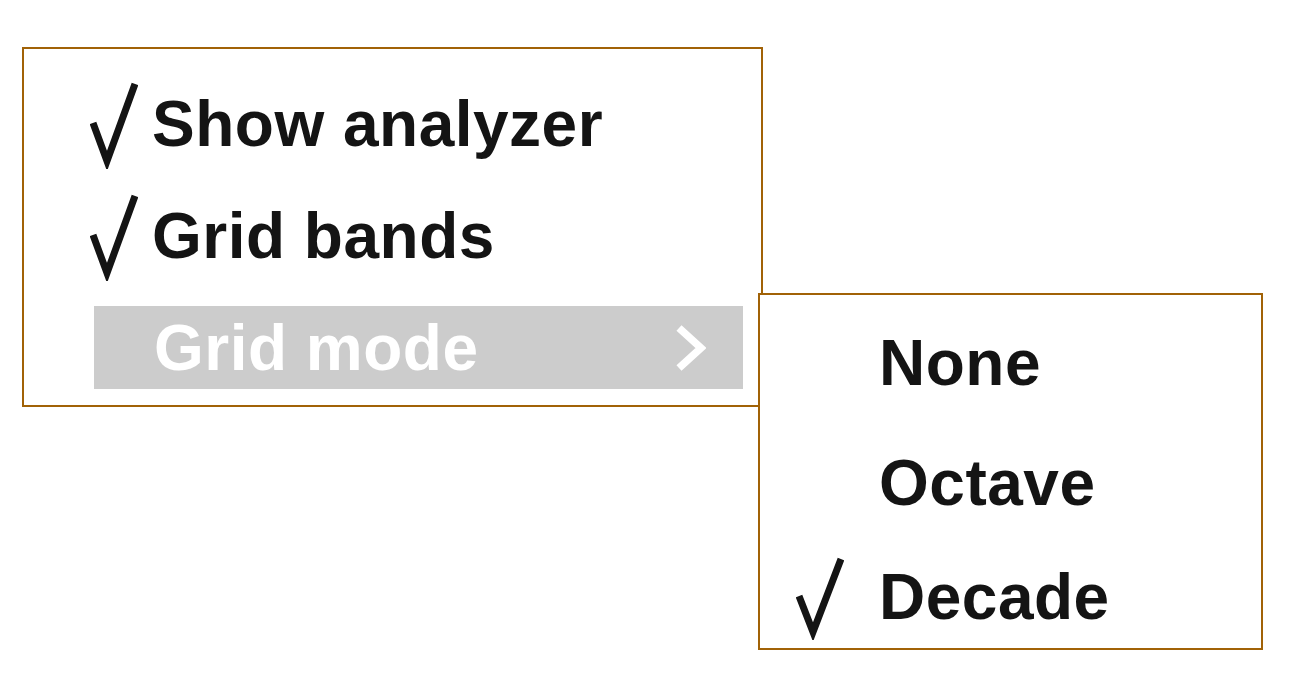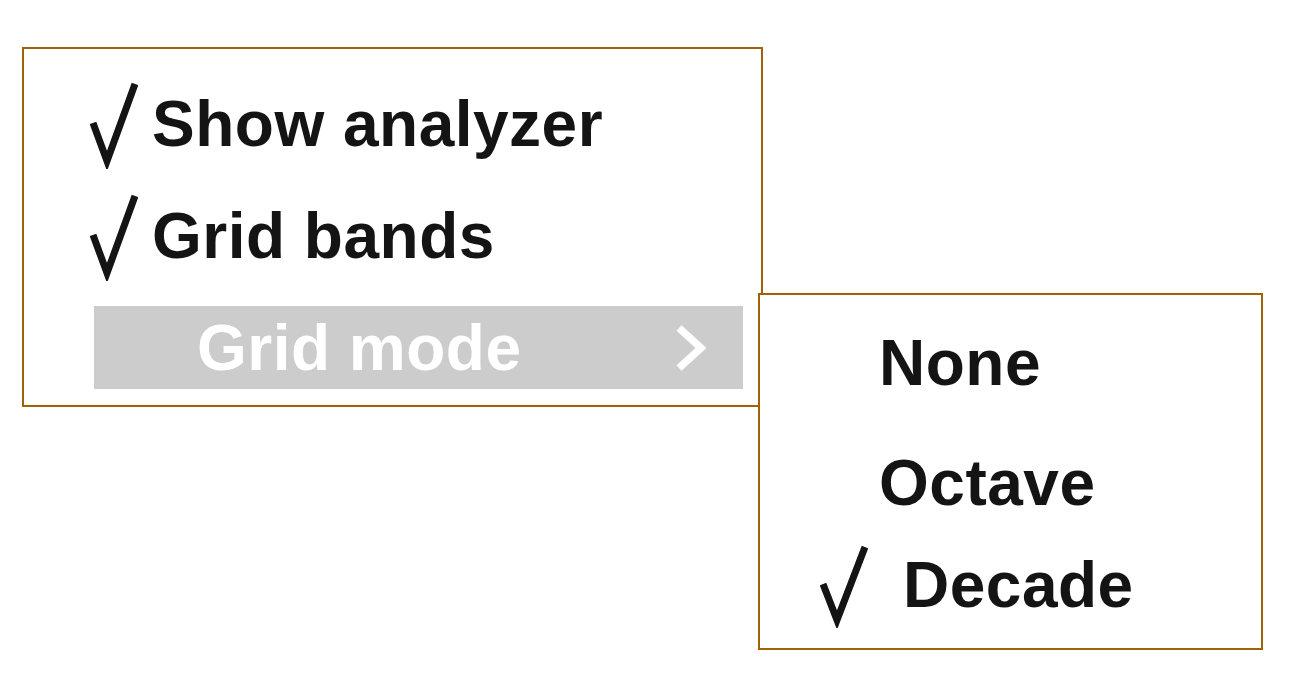--- a/index.html
+++ b/index.html
@@ -60,21 +60,21 @@
     white-space: nowrap;
     line-height: 1;
   }
   .menu-row.highlight {
     left: 70px;
     right: auto;
     width: 649px;
     top: 257px;
     height: 83px;
     background: #cccccc;
-    padding: 0 37px 0 103px;
+    padding: 0 37px 0 60px;
     box-sizing: border-box;
   }
   .menu-row.highlight .label {
     color: #ffffff;
   }
   .spacer { flex: 1 1 auto; }
   .icon-svg { display: block; }
 </style>
 </head>
 <body>
@@ -118,21 +118,21 @@
     <div class="menu-row" style="top:142px;">
       <span class="check"></span>
       <span class="label">Octave</span>
     </div>
 
     <div class="menu-row" style="top:22px;">
       <span class="check"></span>
       <span class="label">None</span>
     </div>
 
-    <div class="menu-row" style="top:244px;margin-left:24px;">
+    <div class="menu-row" style="top:256px;">
       <span class="check">
         <svg class="icon-svg" width="48" height="86" viewBox="0 0 48 86">
           <polyline points="3,42 17,78 45,5" fill="none" stroke="#141414" stroke-width="7"></polyline>
         </svg>
       </span>
       <span class="label">Decade</span>
     </div>
 
   </div>
 

